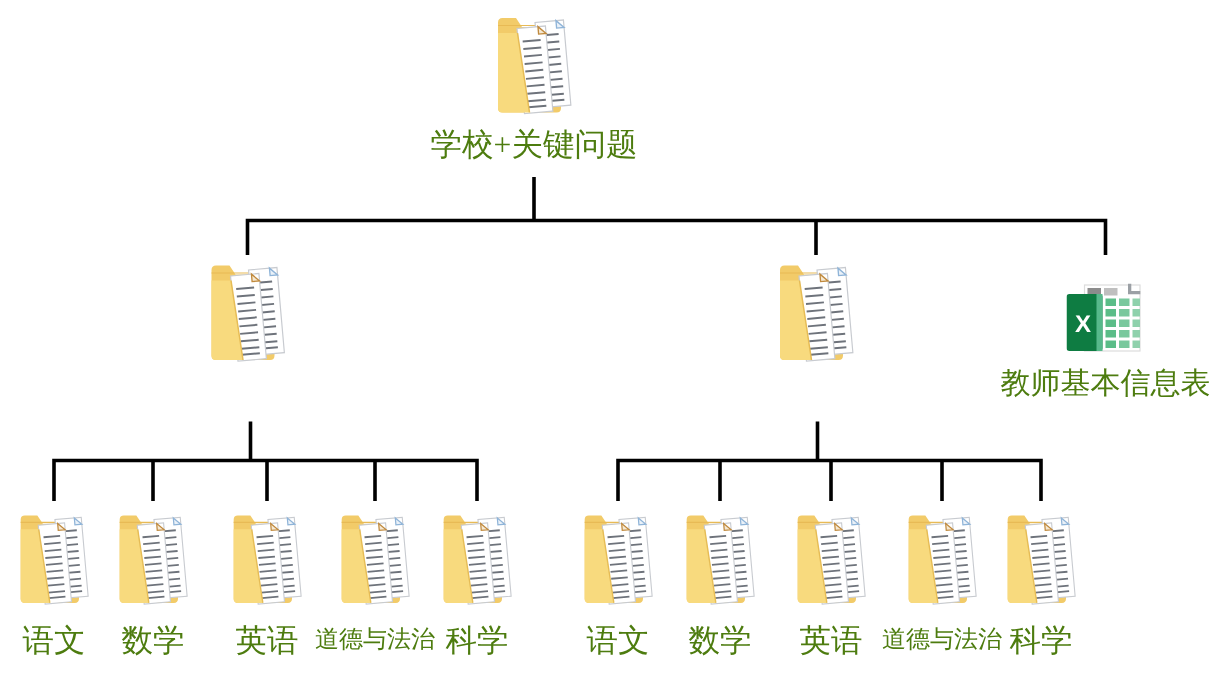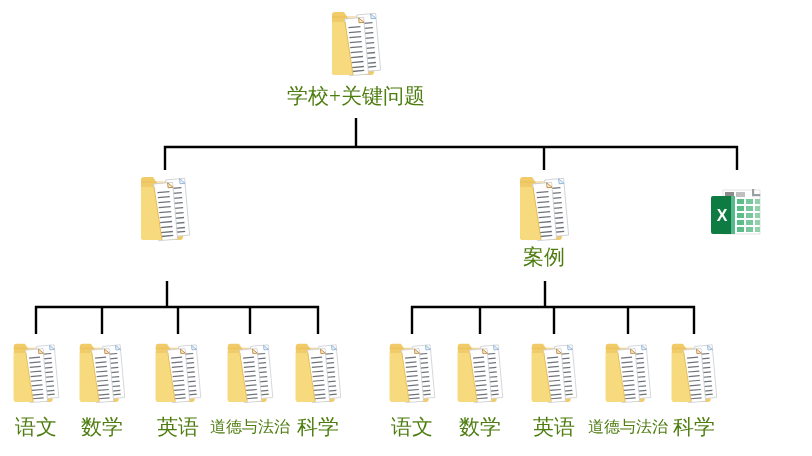--- a/index.html
+++ b/index.html
@@ -101,25 +101,25 @@
     </svg>
   <div class="node-label" style="left:256px;top:84px;width:200px">学校+关键问题</div>
 
   <svg class="node-icon" style="left:138px;top:170px;width:54px;height:72px">
       <use href="#icon-folder-docs"></use>
     </svg>
 
   <svg class="node-icon" style="left:517px;top:170px;width:54px;height:72px">
       <use href="#icon-folder-docs"></use>
     </svg>
-  <div class="node-label" style="left:474px;top:245px;width:140px">案例</div>
 
   <svg class="node-icon" style="left:711px;top:189px;width:52px;height:48px">
       <use href="#icon-excel-file"></use>
     </svg>
+  <div class="node-label excel-label" style="left:662px;top:245px;width:150px">教师基本信息表</div>
 
   <svg class="node-icon" style="left:11px;top:337px;width:50px;height:67px">
       <use href="#icon-folder-docs"></use>
     </svg>
   <div class="node-label" style="left:-9px;top:415px;width:90px">语文</div>
 
   <svg class="node-icon" style="left:77px;top:337px;width:50px;height:67px">
       <use href="#icon-folder-docs"></use>
     </svg>
   <div class="node-label" style="left:57px;top:415px;width:90px">数学</div>

